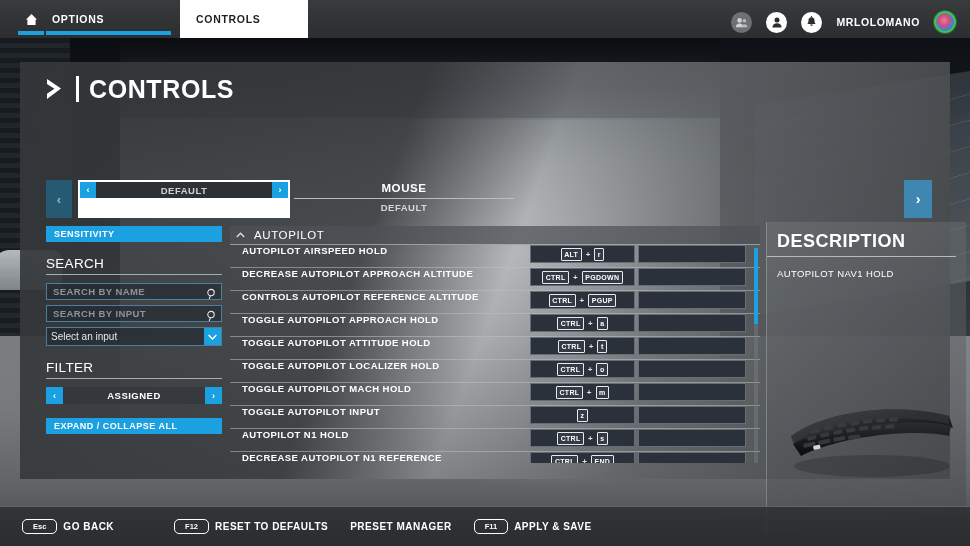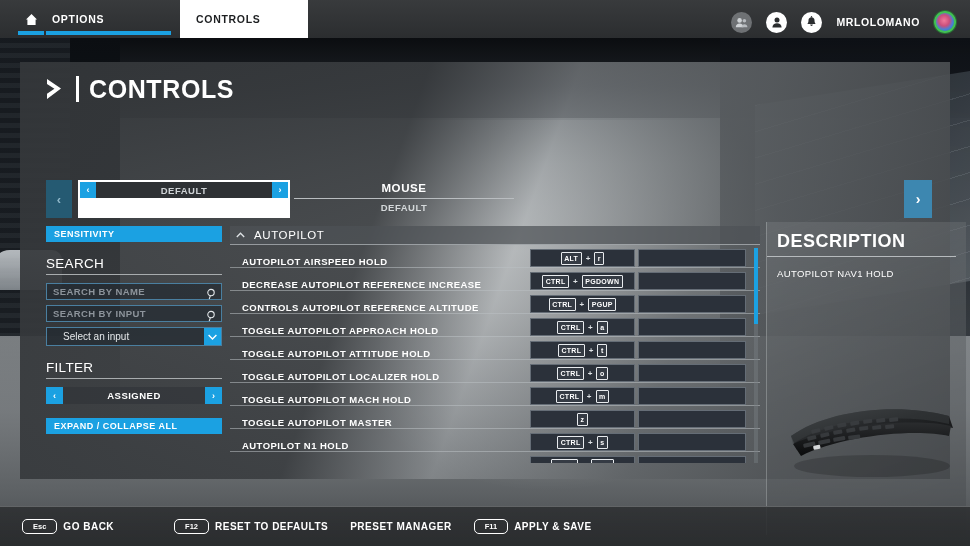--- a/index.html
+++ b/index.html
@@ -240,21 +240,21 @@
   .inp .mag {
     position:absolute; right: 4px; top: 2px;
   }
   .sel {
     position: relative; height: 19px; width: 100%;
     background: rgba(30,38,47,.62);
     border: 1px solid #4a7fa0;
     display:flex; align-items:center;
   }
   .sel .val {
-    color:#e4e7e9; font-size: 10px; padding-left: 16px;
+    color:#e4e7e9; font-size: 10px; padding-left: 4px;
   }
   .sel .caret {
     position:absolute; right: 0; top: 0; width: 17px; height: 17px;
     background:#1ba1e2; display:flex; align-items:center; justify-content:center;
     color:#ffffff; font-size: 9px;
   }
 
   .seg {
     position:relative; height: 17px; width: 100%;
     background: rgba(46,50,54,.55);
@@ -282,21 +282,21 @@
     border-bottom: 1px solid rgba(200,205,208,.6);
   }
   .group-head .carr { color:#d9dcde; font-size: 9px; }
   .group-head .gname {
     color:#ffffff; font-size: 11.5px; letter-spacing:.6px;
   }
 
   .rows { position:relative; }
   .row {
     height: 23px;
-    display:flex; align-items:flex-end;
+    display:flex; align-items:flex-start;
     border-bottom: 1px solid rgba(186,191,194,.55);
   }
   .row-name {
     width: 300px; padding-left: 12px;
     color:#ffffff; font-size: 9.5px; font-weight: bold; letter-spacing:.45px;
     white-space: nowrap; overflow:hidden;
   }
   .bind-cell {
     width: 105px; height: 18px; margin-right: 3px;
     background: #2b313a;
@@ -530,21 +530,21 @@
           <div class="row">
             <div class="row-name">AUTOPILOT AIRSPEED HOLD</div>
             <div class="bind-cell">
               <span class="keycap">ALT</span>
               <span class="plus">+</span>
               <span class="keycap">r</span>
             </div>
             <div class="bind-cell secondary"></div>
           </div>
           <div class="row">
-            <div class="row-name">DECREASE AUTOPILOT REFERENCE INCREASE</div>
+            <div class="row-name">DECREASE AUTOPILOT APPROACH ALTITUDE</div>
             <div class="bind-cell">
               <span class="keycap">CTRL</span>
               <span class="plus">+</span>
               <span class="keycap">PGDOWN</span>
             </div>
             <div class="bind-cell secondary"></div>
           </div>
           <div class="row">
             <div class="row-name">CONTROLS AUTOPILOT REFERENCE ALTITUDE</div>
             <div class="bind-cell">
@@ -584,21 +584,21 @@
           <div class="row">
             <div class="row-name">TOGGLE AUTOPILOT MACH HOLD</div>
             <div class="bind-cell">
               <span class="keycap">CTRL</span>
               <span class="plus">+</span>
               <span class="keycap">m</span>
             </div>
             <div class="bind-cell secondary"></div>
           </div>
           <div class="row">
-            <div class="row-name">TOGGLE AUTOPILOT MASTER</div>
+            <div class="row-name">TOGGLE AUTOPILOT INPUT</div>
             <div class="bind-cell">
               <span class="keycap">z</span>
             </div>
             <div class="bind-cell secondary"></div>
           </div>
           <div class="row">
             <div class="row-name">AUTOPILOT N1 HOLD</div>
             <div class="bind-cell">
               <span class="keycap">CTRL</span>
               <span class="plus">+</span>

